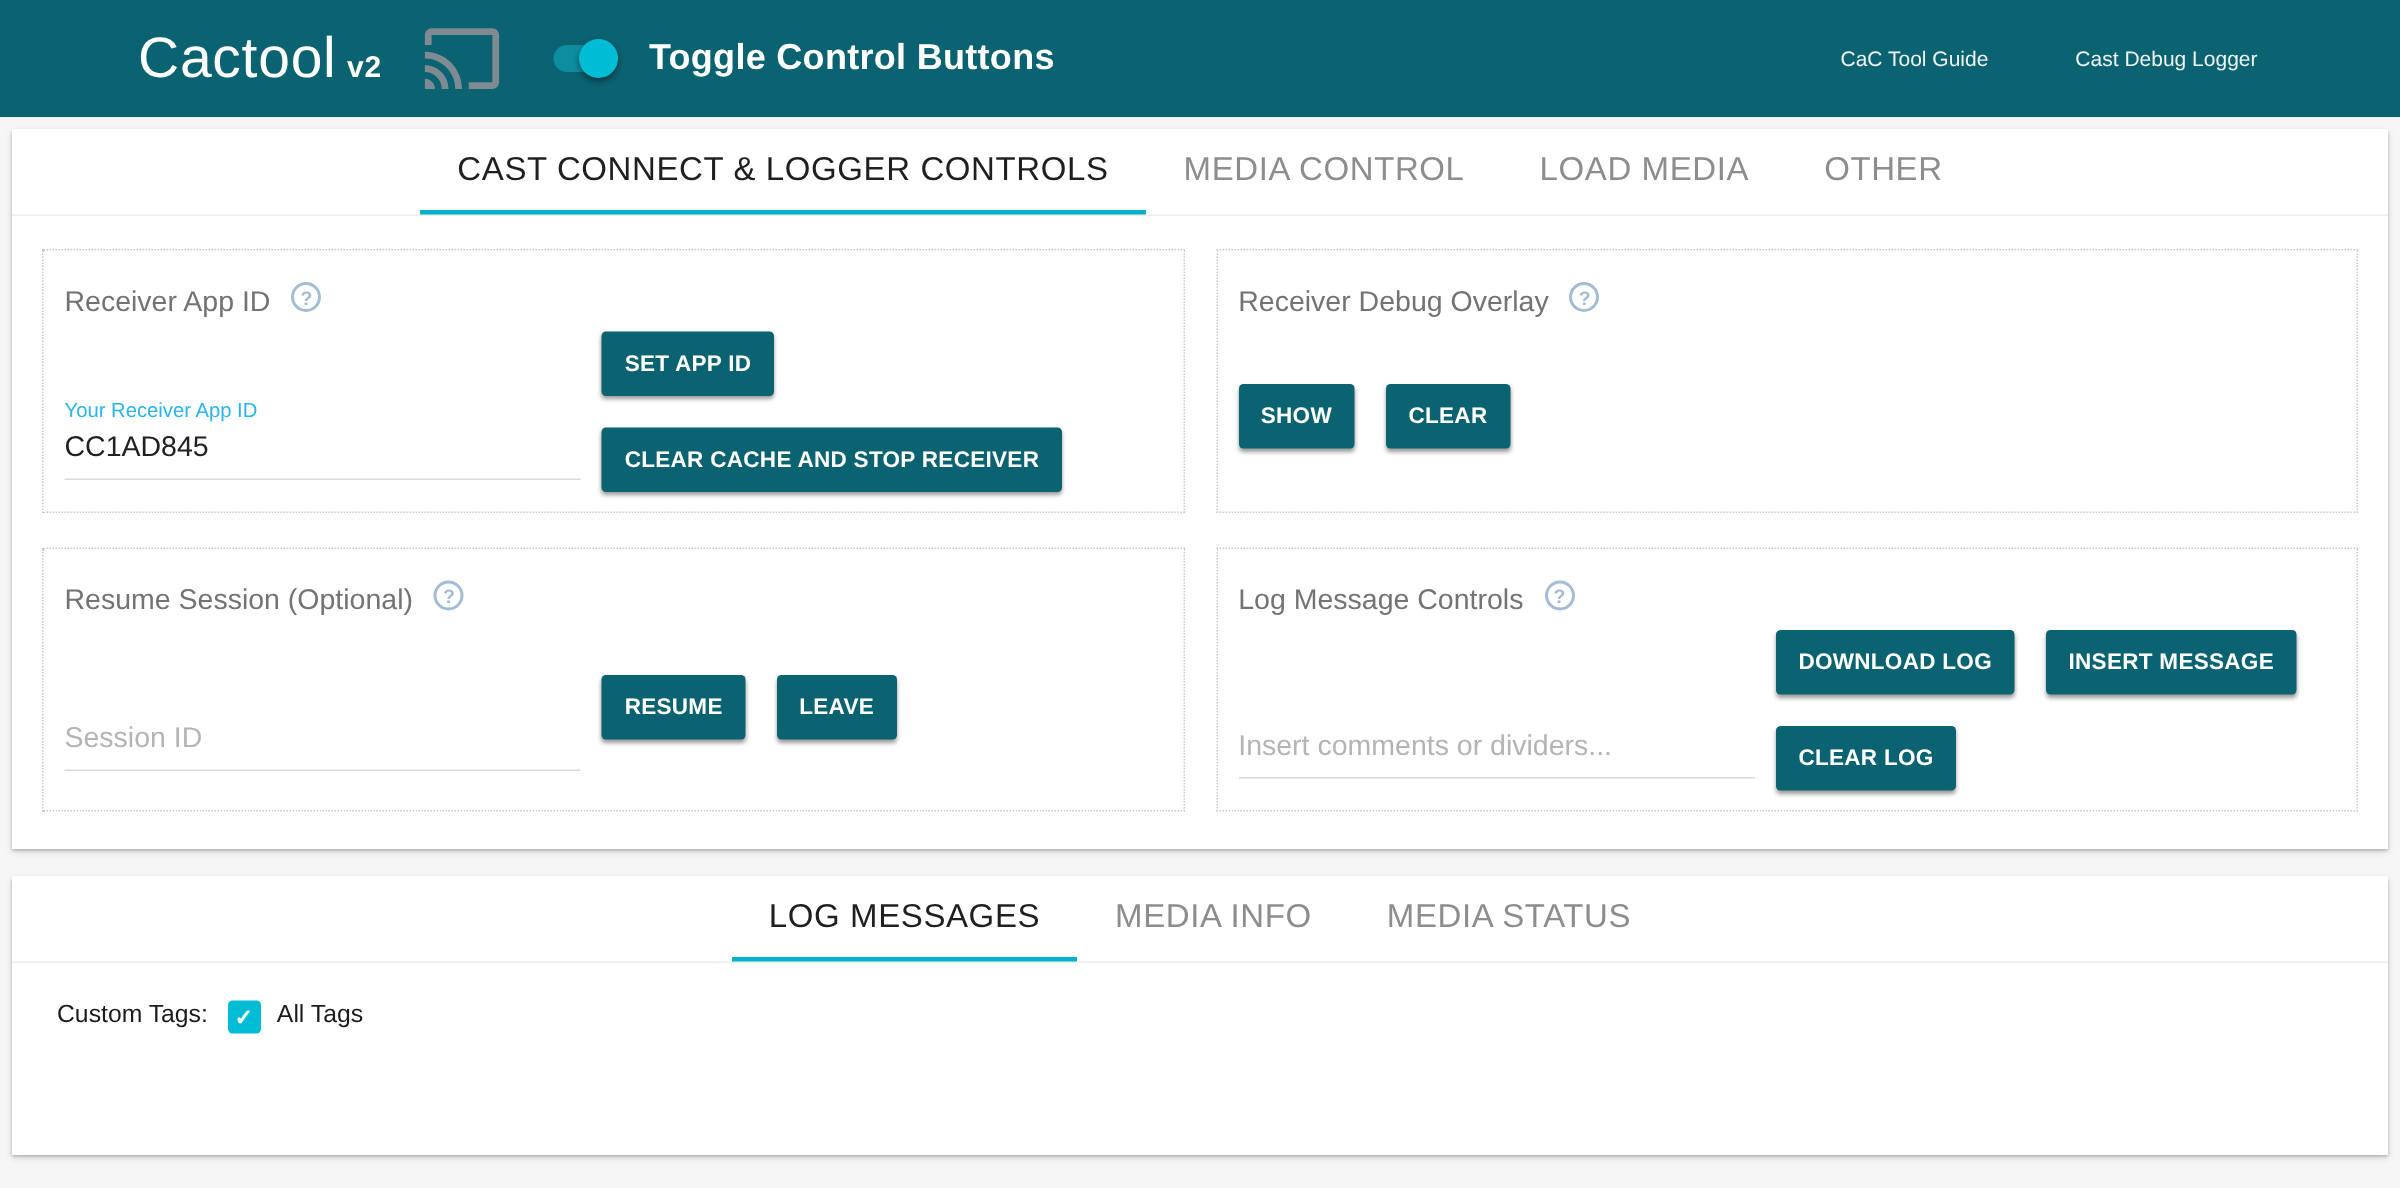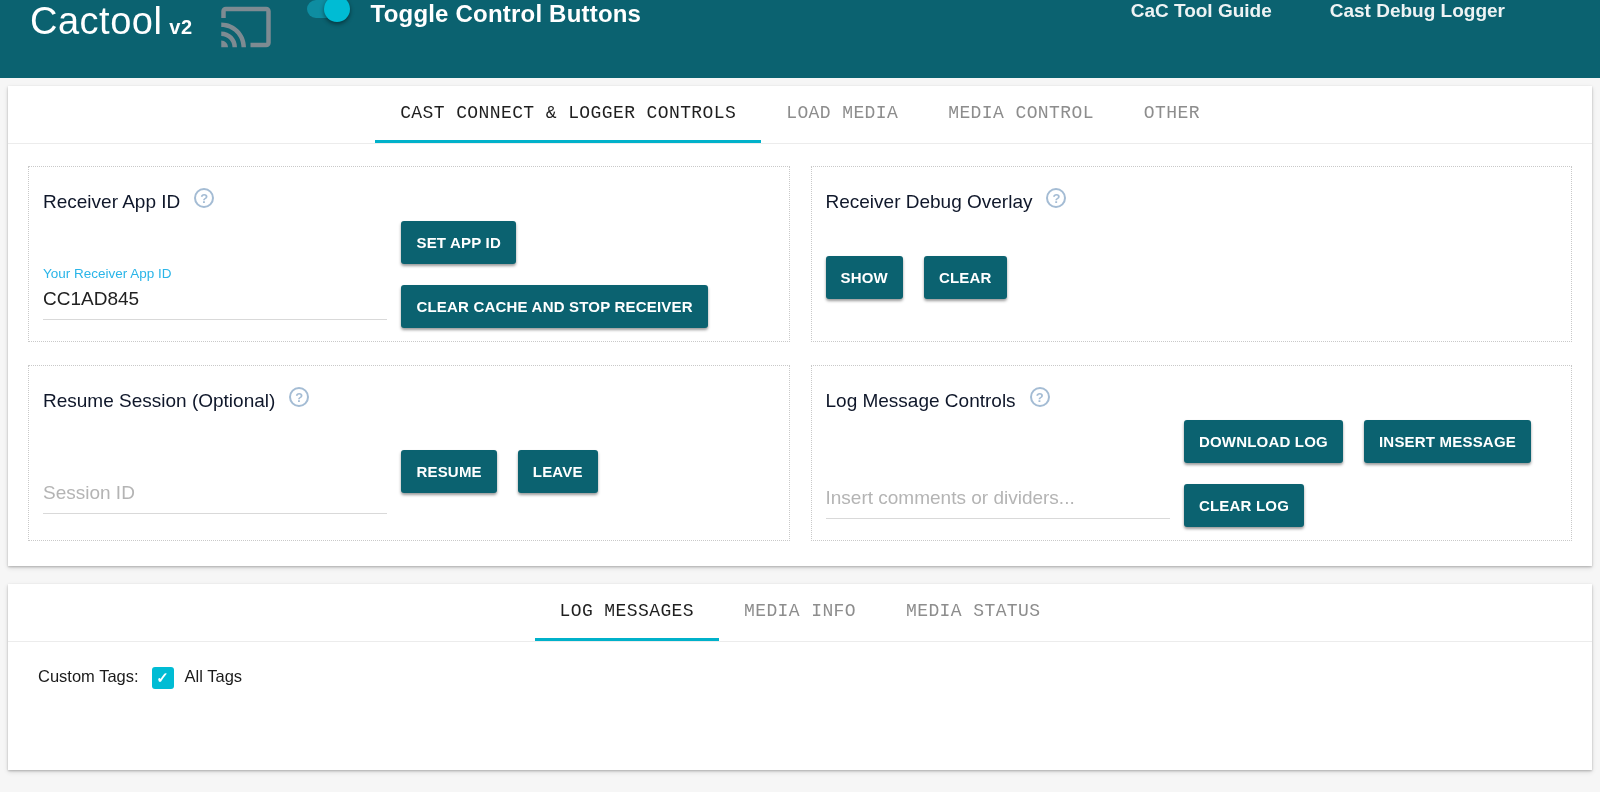--- a/index.html
+++ b/index.html
@@ -7,71 +7,70 @@
   body {
     width:1600px; height:792px;
     font-family:"Liberation Sans", sans-serif;
     background:#f6f6f6;
     overflow:hidden;
   }
 
   
   .header {
     height:78px; background:#0b6270;
-    display:flex; align-items:flex-start;
-    padding:0 95px 0 30px;
+    display:flex; align-items:center;
+    padding:0 95px 0 92px;
   }
   .brand { color:#fff; font-size:38px; letter-spacing:.5px; white-space:nowrap; }
   .brand .version { font-size:20px; margin-left:7px; font-weight:bold; }
   .cast-logo { margin-left:26px; display:flex; align-items:center; }
   .toggle { position:relative; width:40px; height:18px; margin-left:34px; cursor:pointer; flex:0 0 auto; }
   .toggle-track { width:38px; height:18px; border-radius:9px; background:#0e8da1; }
   .toggle-thumb {
     position:absolute; right:-3px; top:-4px;
     width:26px; height:26px; border-radius:50%;
     background:#00bcd4; box-shadow:0 2px 4px rgba(0,0,0,.45);
   }
   .toggle-label { color:#fff; font-size:24px; font-weight:bold; margin-left:24px; letter-spacing:.2px; }
   .header-links { margin-left:auto; display:flex; gap:58px; }
-  .header-link { color:#eef3f4; font-size:19px; cursor:pointer; text-decoration:none; white-space:nowrap;font-weight:bold; }
+  .header-link { color:#eef3f4; font-size:14px; cursor:pointer; text-decoration:none; white-space:nowrap; }
 
   
   .panel {
     margin:8px; background:#fff;
     box-shadow:0 1px 2px rgba(0,0,0,.22), 0 2px 5px rgba(0,0,0,.12);
   }
   .panel-lower { margin-top:18px; min-height:186px; }
 
   
   .tabbar {
     display:flex; justify-content:center;
     border-bottom:1px solid #ececec;
   }
   .tab {
     display:flex; align-items:center;
     height:57px; padding:0 25px;
-    font-size:18px; letter-spacing:.4px;
+    font-size:22px; letter-spacing:.4px;
     color:#8d8d8d; cursor:pointer;
     border-bottom:3px solid transparent;
-    font-family:Liberation Mono, monospace;
   }
   .tab.active { color:#1f1f1f; border-bottom-color:#00b1ca; }
 
   
   .cards {
     display:grid; grid-template-columns:1fr 1fr;
     gap:23px 21px; padding:22px 20px 25px 20px;
   }
   .card {
     border:1px dotted #c9c9c9;
     height:176px; padding:24px 14px 18px 14px;
     display:flex; flex-direction:column;
   }
   .card-title-row { display:flex; align-items:flex-start; gap:14px; }
-  .card-title { color:#0f172a; font-size:19px; }
+  .card-title { color:#737373; font-size:19px; }
   .help-icon {
     width:20px; height:20px; border:2px solid #a4bcd4; border-radius:50%;
     color:#a4bcd4; font-size:13px; font-weight:bold;
     display:inline-flex; align-items:center; justify-content:center;
     margin-top:-3px; cursor:pointer;
   }
   .card-body { flex:1; display:flex; margin-top:8px; }
   .field { flex:0 0 49%; align-self:flex-end; margin-bottom:8px; }
   .field-label { color:#2ab5e8; font-size:13.5px; margin-bottom:3px; }
   .field input {
@@ -124,22 +123,22 @@
   <div class="toggle-label">Toggle Control Buttons</div>
   <div class="header-links">
     <a class="header-link">CaC Tool Guide</a>
     <a class="header-link">Cast Debug Logger</a>
   </div>
 </div>
 
 <div class="panel">
   <div class="tabbar">
     <div class="tab active">CAST CONNECT &amp; LOGGER CONTROLS</div>
+    <div class="tab">MEDIA CONTROL</div>
     <div class="tab">LOAD MEDIA</div>
-    <div class="tab">MEDIA CONTROL</div>
     <div class="tab">OTHER</div>
   </div>
 
   <div class="cards">
 
     <div class="card">
       <div class="card-title-row">
         <span class="card-title">Receiver App ID</span>
         <span class="help-icon">?</span>
       </div>

